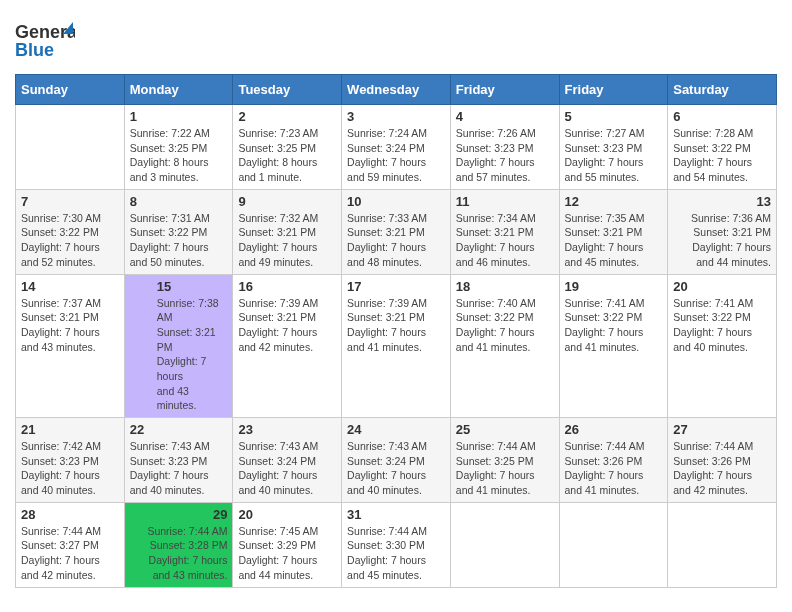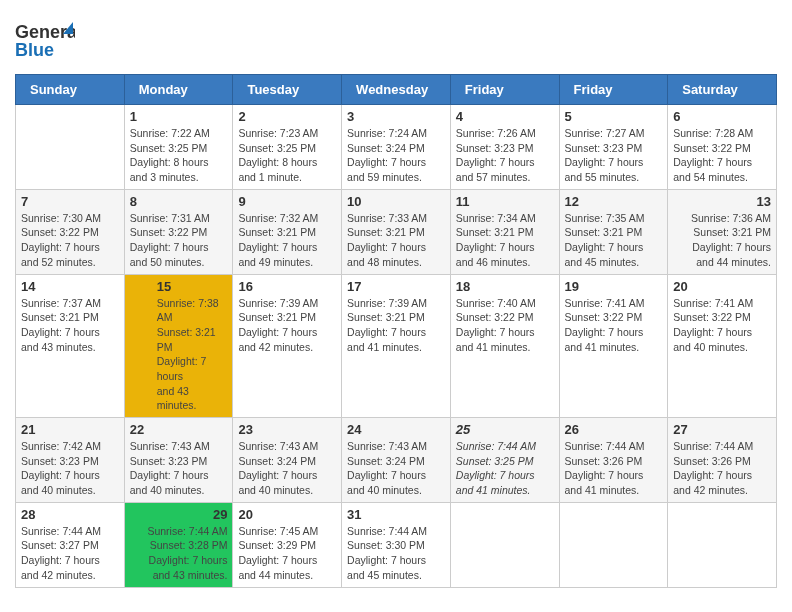--- a/index.html
+++ b/index.html
@@ -38,21 +38,21 @@
     table {
       width: 100%;
       border-collapse: collapse;
       table-layout: fixed;
     }
     thead tr th {
       background-color: #3a7abf;
       color: #fff;
       font-size: 13px;
       font-weight: bold;
-      padding: 7px 14px;
+      padding: 7px 5px;
       text-align: left;
       border: 1px solid #2c6099;
     }
     tbody tr td {
       border: 1px solid #ccc;
       vertical-align: top;
       padding: 4px 5px;
       font-size: 11px;
       color: #333;
       height: 80px;
@@ -210,21 +210,21 @@
         </td>
       </tr>
       <tr>
         <td style="background-color: rgb(255, 255, 255);">
           <span class="day-number">14</span>
           <div class="day-info" style="white-space: pre-line;">Sunrise: 7:37 AM
 Sunset: 3:21 PM
 Daylight: 7 hours
 and 43 minutes.</div>
         </td>
-        <td style="background-color: #eab308; padding-left: 32px;">
+        <td style="background-color: #c4b5fd; padding-left: 32px;">
           <span class="day-number">15</span>
           <div class="day-info" style="white-space: pre-line;">Sunrise: 7:38 AM
 Sunset: 3:21 PM
 Daylight: 7 hours
 and 43 minutes.</div>
         </td>
         <td style="background-color: rgb(255, 255, 255);">
           <span class="day-number">16</span>
           <div class="day-info" style="white-space: pre-line;">Sunrise: 7:39 AM
 Sunset: 3:21 PM
@@ -282,21 +282,21 @@
 Daylight: 7 hours
 and 40 minutes.</div>
         </td>
         <td style="background-color: rgb(245, 245, 245);">
           <span class="day-number">24</span>
           <div class="day-info" style="white-space: pre-line;">Sunrise: 7:43 AM
 Sunset: 3:24 PM
 Daylight: 7 hours
 and 40 minutes.</div>
         </td>
-        <td style="background-color: rgb(245, 245, 245); font-style: italic;">
+        <td style="background-color: rgb(245, 245, 245);">
           <span class="day-number">25</span>
           <div class="day-info" style="white-space: pre-line;">Sunrise: 7:44 AM
 Sunset: 3:25 PM
 Daylight: 7 hours
 and 41 minutes.</div>
         </td>
         <td style="background-color: rgb(245, 245, 245);">
           <span class="day-number">26</span>
           <div class="day-info" style="white-space: pre-line;">Sunrise: 7:44 AM
 Sunset: 3:26 PM

